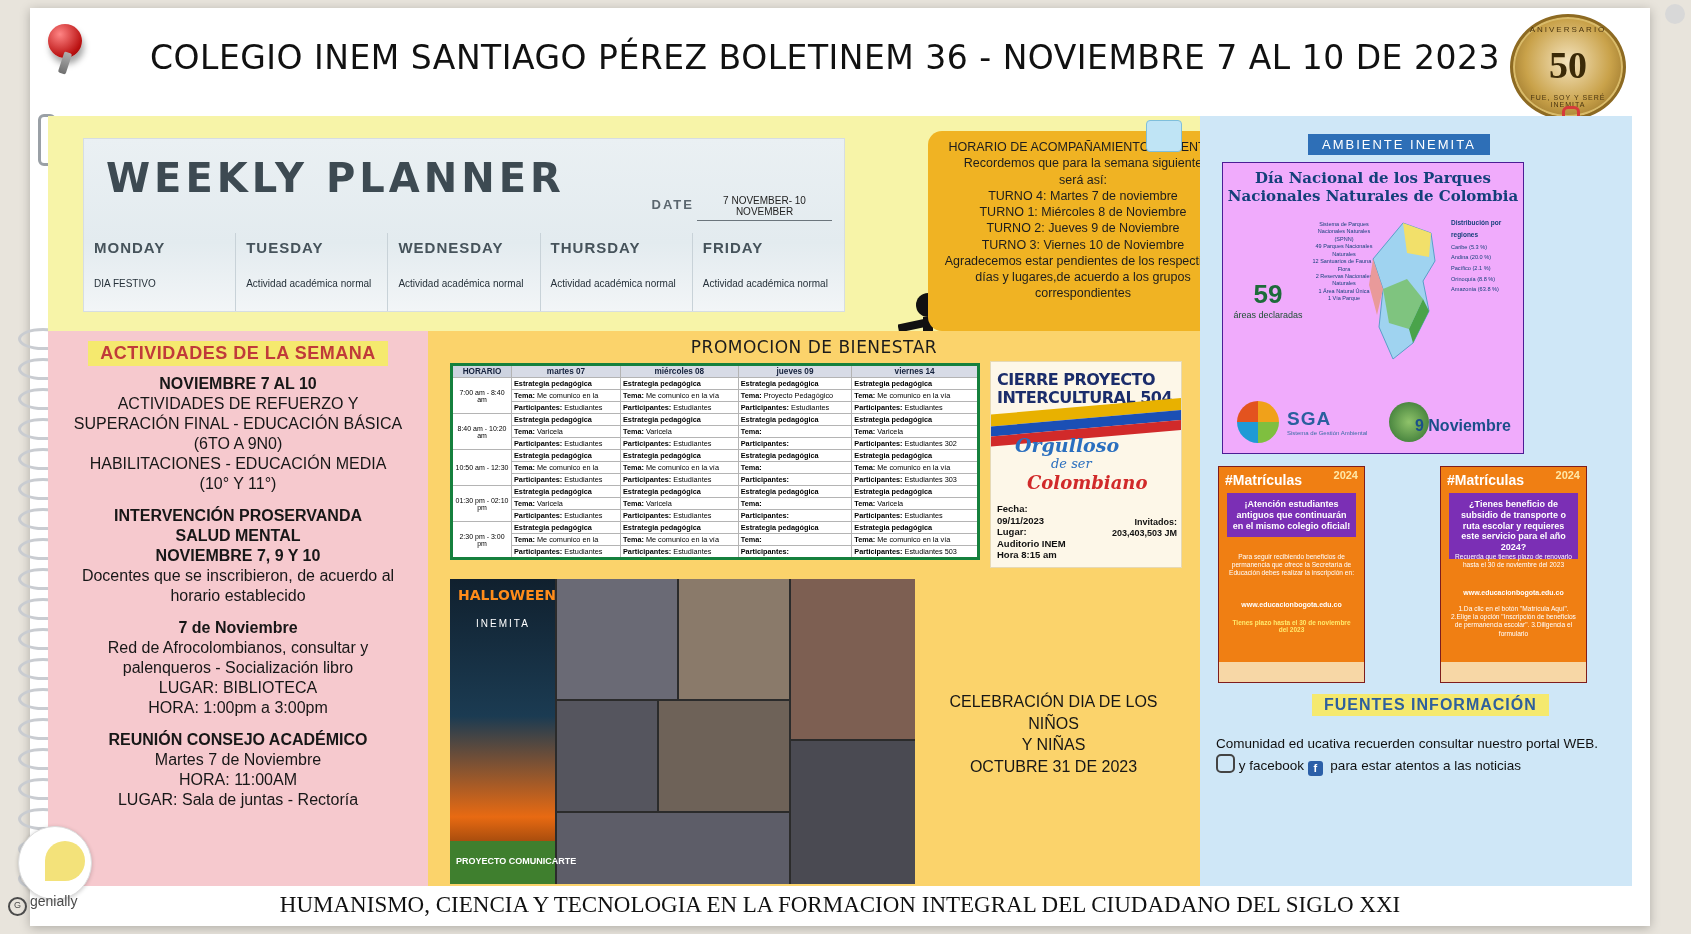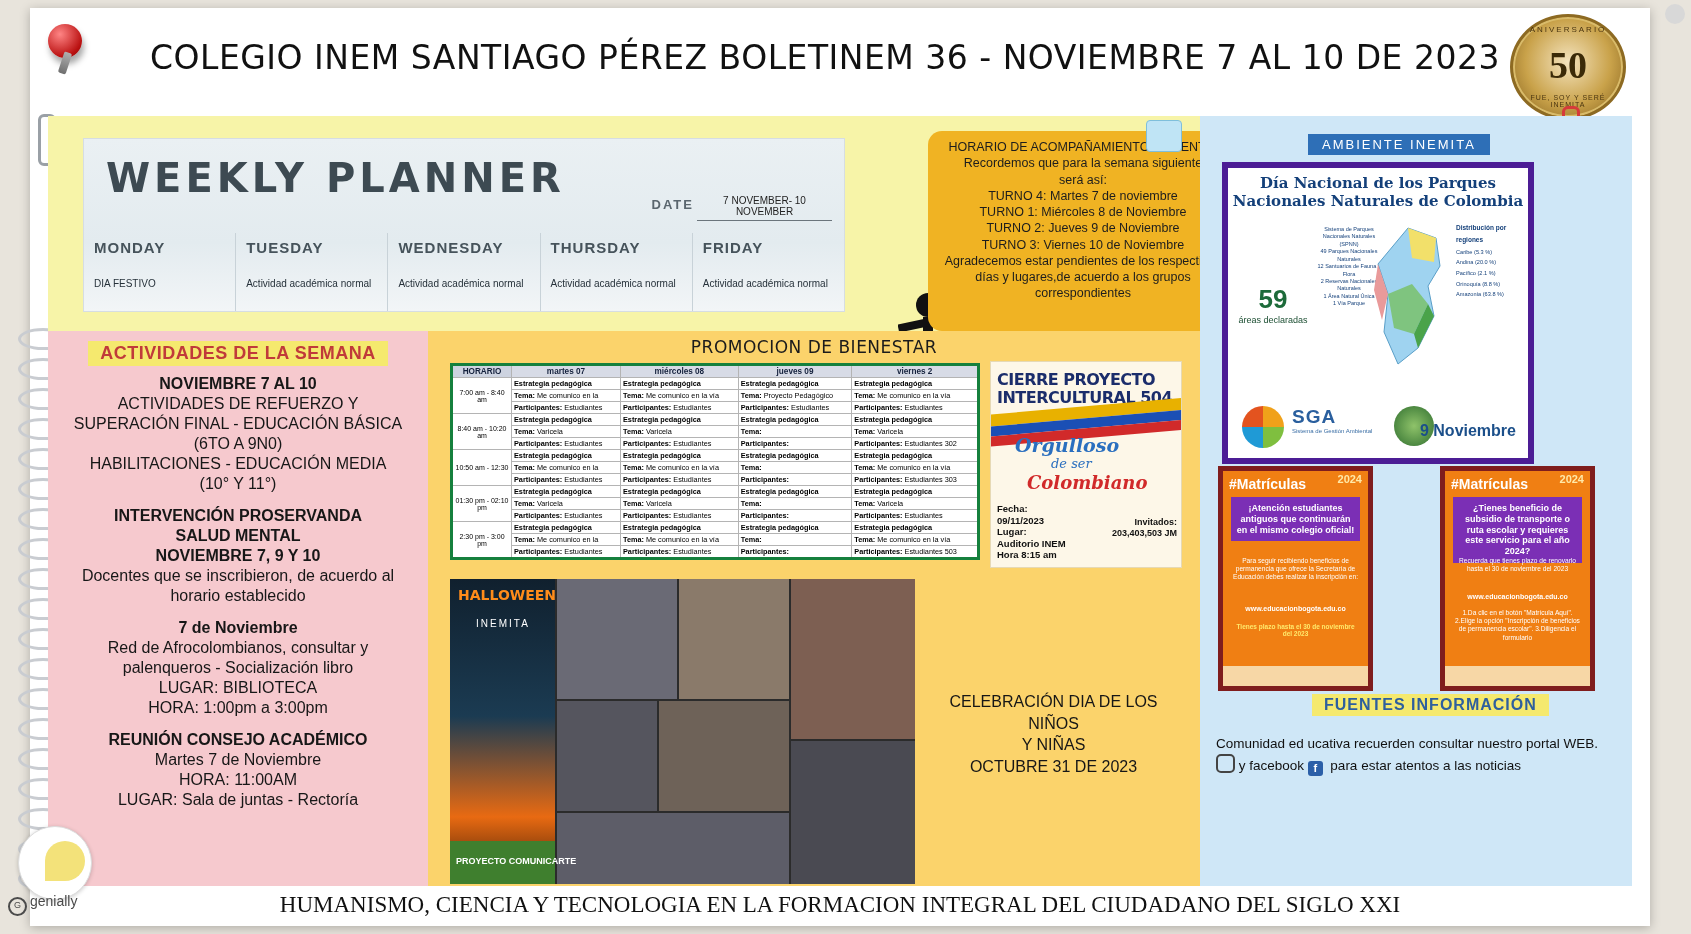--- a/index.html
+++ b/index.html
@@ -145,32 +145,32 @@
   }
   
   .right{
     position:absolute;left:1170px;top:108px;width:432px;height:785px;background:#cfe7f7;
   }
   .amb-badge{
     position:absolute;left:108px;top:18px;background:#2e6fb7;color:#fff;font-size:13px;
     padding:3px 14px;letter-spacing:2px;
   }
   .parques{
-    position:absolute;left:22px;top:46px;width:300px;height:290px;background:#ffffff;border:6px solid #4c1d95;
+    position:absolute;left:22px;top:46px;width:300px;height:290px;background:#f0abfc;border:1px solid #4c1d95;
   }
   .parques .pt{text-align:center;font-size:15px;font-weight:bold;color:#14407a;padding-top:6px;line-height:1.2;
     font-family:"DejaVu Serif",serif;}
-  .sga{position:absolute;left:14px;bottom:10px;display:flex;gap:8px;}
+  .sga{position:absolute;left:14px;bottom:10px;display:flex;align-items:center;gap:8px;}
   .sga .ring{width:42px;height:42px;border-radius:50%;
     background:conic-gradient(#f0a11a 0 25%, #7fbf3f 25% 50%, #1f9ad6 50% 75%, #e3531f 75% 100%);}
   .sga .txt{font-size:19px;font-weight:bold;color:#2a5f9e;letter-spacing:1px;}
   .sga .sub{font-size:6px;color:#3a6ea5;}
   .parques .date{position:absolute;right:12px;bottom:18px;font-size:16px;font-weight:bold;color:#1b4f8a;}
   .mat{
-    position:absolute;top:350px;width:145px;height:215px;background:#f07f13;border:5px solid #7f1d1d;
+    position:absolute;top:350px;width:145px;height:215px;background:#f07f13;border:1px solid #7f1d1d;
     overflow:hidden;
   }
   .mat.m1{left:18px;}
   .mat.m2{left:240px;}
   .mat .tag{position:absolute;left:6px;top:5px;font-size:14px;font-weight:bold;color:#fff;}
   .mat .yr{position:absolute;right:6px;top:3px;font-size:11px;font-weight:bold;color:#ffe9a8;line-height:.95;text-align:right;}
   .mat .band{position:absolute;left:8px;right:8px;top:26px;background:#7b2fb5;color:#fff;font-size:9px;
     font-weight:bold;text-align:center;padding:6px 4px;line-height:1.2;}
   .mat .body{position:absolute;left:8px;right:8px;top:86px;font-size:6.6px;color:#fff;line-height:1.25;text-align:center;}
   .mat .url{position:absolute;left:8px;right:8px;font-size:7px;color:#fff;text-align:center;font-weight:bold;}
@@ -326,21 +326,21 @@
   <div class="mid">
     <div class="mid-title">PROMOCION DE BIENESTAR</div>
 
     <table class="sched">
       <thead>
         <tr>
           <th class="hcol">HORARIO</th>
           <th>martes 07</th>
           <th>miércoles 08</th>
           <th>jueves 09</th>
-          <th>viernes 2</th>
+          <th>viernes 14</th>
         </tr>
       </thead>
       <tbody>
 
         <tr>
           <td class="time" rowspan="3">7:00 am - 8:40 am</td>
           <td class="k">Estrategia pedagógica</td>
           <td class="k">Estrategia pedagógica</td>
           <td class="k">Estrategia pedagógica</td>
           <td class="k">Estrategia pedagógica</td>

